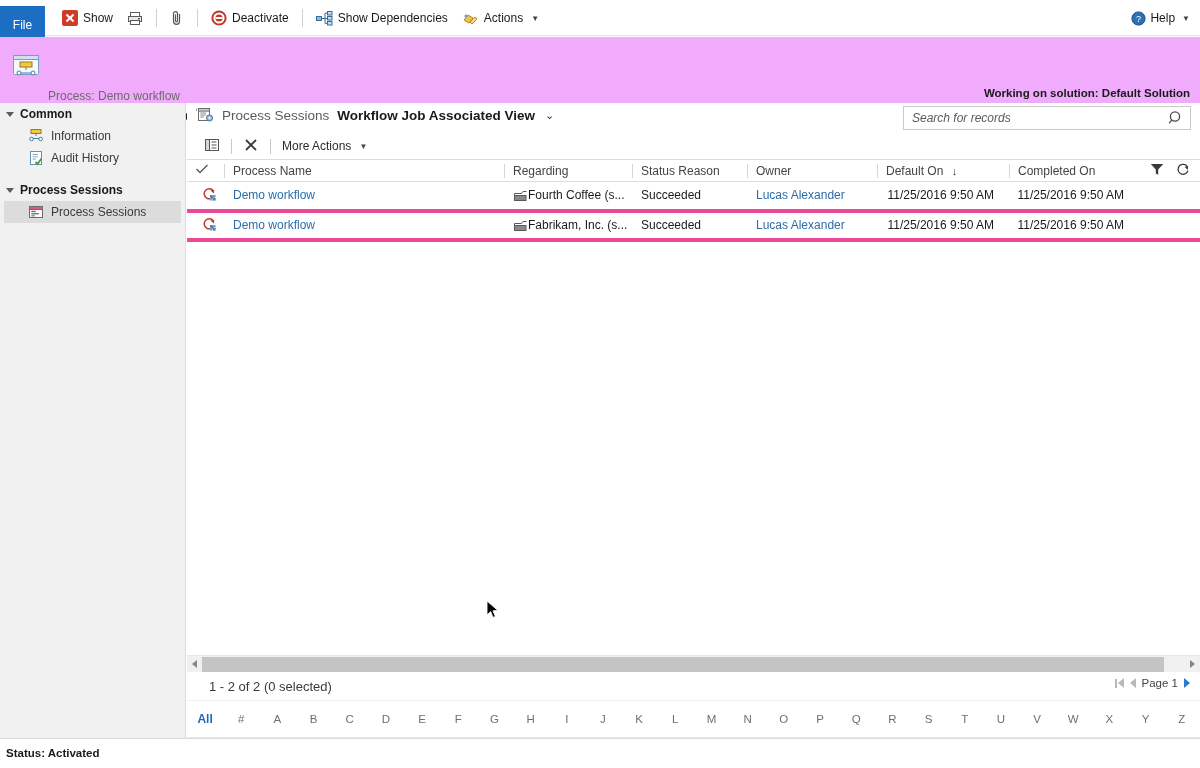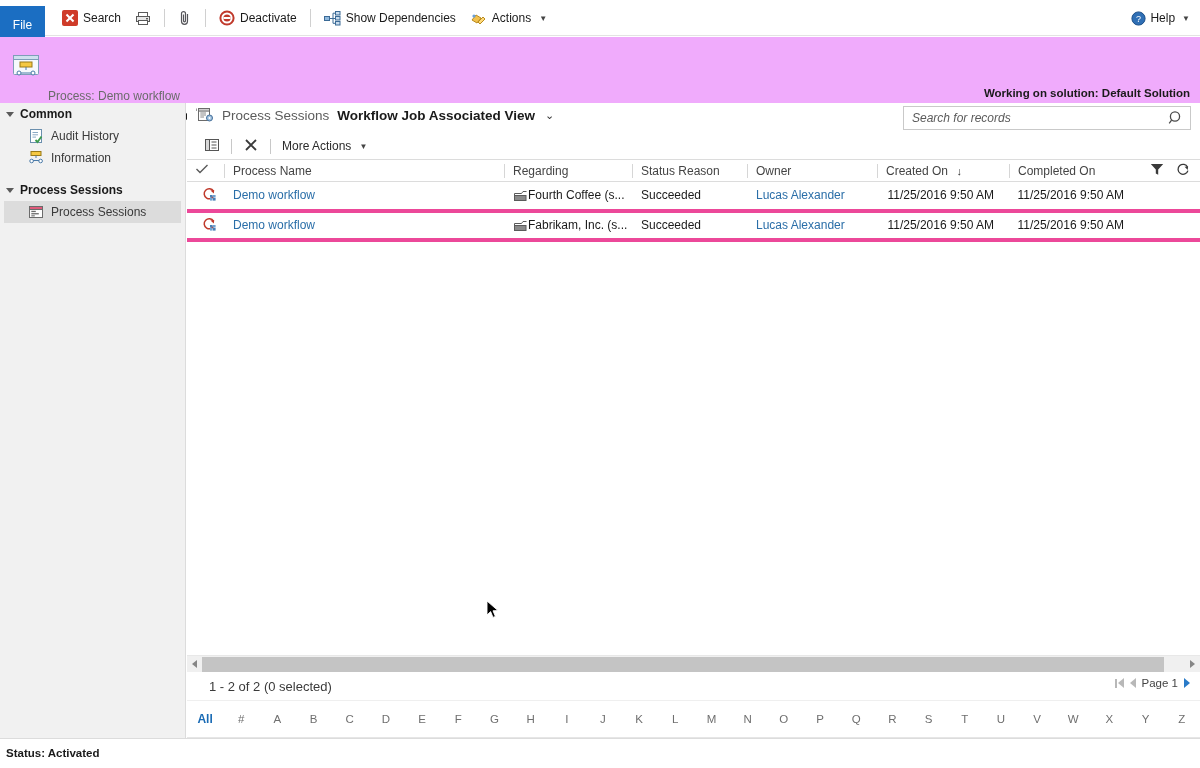--- a/index.html
+++ b/index.html
@@ -200,21 +200,21 @@
 <div id="app">
 
   <div class="ribbon">
     <div class="file-tab">
       <span>File</span>
     </div>
     <div class="rb-items">
 
       <div class="rb-item">
         <span class="ico ico-close"></span>
-        <span>Search</span>
+        <span>Show</span>
       </div>
 
       <div class="rb-item">
         <span class="ico ico-print">
           <svg width="16" height="15" viewBox="0 0 16 15">
             <rect x="3.5" y="1.5" width="9" height="4" fill="#fff" stroke="#5a5a5a"></rect>
             <rect x="1.5" y="5.5" width="13" height="5" fill="#e8e8e8" stroke="#5a5a5a"></rect>
             <rect x="3.5" y="9.5" width="9" height="4" fill="#fff" stroke="#5a5a5a"></rect>
             <rect x="11" y="7" width="2" height="1.4" fill="#5a5a5a"></rect>
           </svg>
@@ -314,38 +314,38 @@
   <div class="sidebar">
 
     <div class="nav-group">
       <span class="tri"></span>
       <span>Common</span>
     </div>
 
     <div class="nav-item">
       <span class="nav-ico">
         <svg width="16" height="16" viewBox="0 0 16 16">
-          <rect x="2.5" y="1.5" width="11" height="13" fill="#fff" stroke="#6b8fae"></rect>
-          <path d="M4.5 4.5 H10 M4.5 6.8 H10 M4.5 9.1 H8" stroke="#8aa9c4" fill="none"></path>
-          <path d="M7.5 12 L9.5 14 L13.5 8.5" stroke="#3d9b4f" stroke-width="1.8" fill="none"></path>
-        </svg>
-      </span>
-      <span>Audit History</span>
-    </div>
-
-    <div class="nav-item">
-      <span class="nav-ico">
-        <svg width="16" height="16" viewBox="0 0 16 16">
           <rect x="3" y="1.5" width="10" height="4" fill="#f5c842" stroke="#9a7a17"></rect>
           <path d="M8 5.5 V8 M3 10.5 H13" stroke="#4a7aa8" fill="none"></path>
           <circle cx="3.6" cy="11" r="1.8" fill="#fff" stroke="#4a7aa8"></circle>
           <circle cx="12.6" cy="11" r="1.8" fill="#fff" stroke="#4a7aa8"></circle>
         </svg>
       </span>
       <span>Information</span>
+    </div>
+
+    <div class="nav-item">
+      <span class="nav-ico">
+        <svg width="16" height="16" viewBox="0 0 16 16">
+          <rect x="2.5" y="1.5" width="11" height="13" fill="#fff" stroke="#6b8fae"></rect>
+          <path d="M4.5 4.5 H10 M4.5 6.8 H10 M4.5 9.1 H8" stroke="#8aa9c4" fill="none"></path>
+          <path d="M7.5 12 L9.5 14 L13.5 8.5" stroke="#3d9b4f" stroke-width="1.8" fill="none"></path>
+        </svg>
+      </span>
+      <span>Audit History</span>
     </div>
 
     <div class="nav-group" style="margin-top:10px;">
       <span class="tri"></span>
       <span>Process Sessions</span>
     </div>
 
     <div class="nav-item selected">
       <span class="nav-ico">
         <svg width="16" height="16" viewBox="0 0 16 16">
@@ -439,21 +439,21 @@
             </th>
             <th class="c-status">
               <span>Status Reason</span>
               <span class="colsep"></span>
             </th>
             <th class="c-owner">
               <span>Owner</span>
               <span class="colsep"></span>
             </th>
             <th class="c-created">
-              <span>Created On</span>
+              <span>Default On</span>
               <span class="sort-arrow">↓</span>
               <span class="colsep"></span>
             </th>
             <th class="c-completed">
               <span>Completed On</span>
             </th>
             <th class="c-tools">
               <div class="tools-inner">
                 <span>
                   <svg width="14" height="13" viewBox="0 0 14 13">

